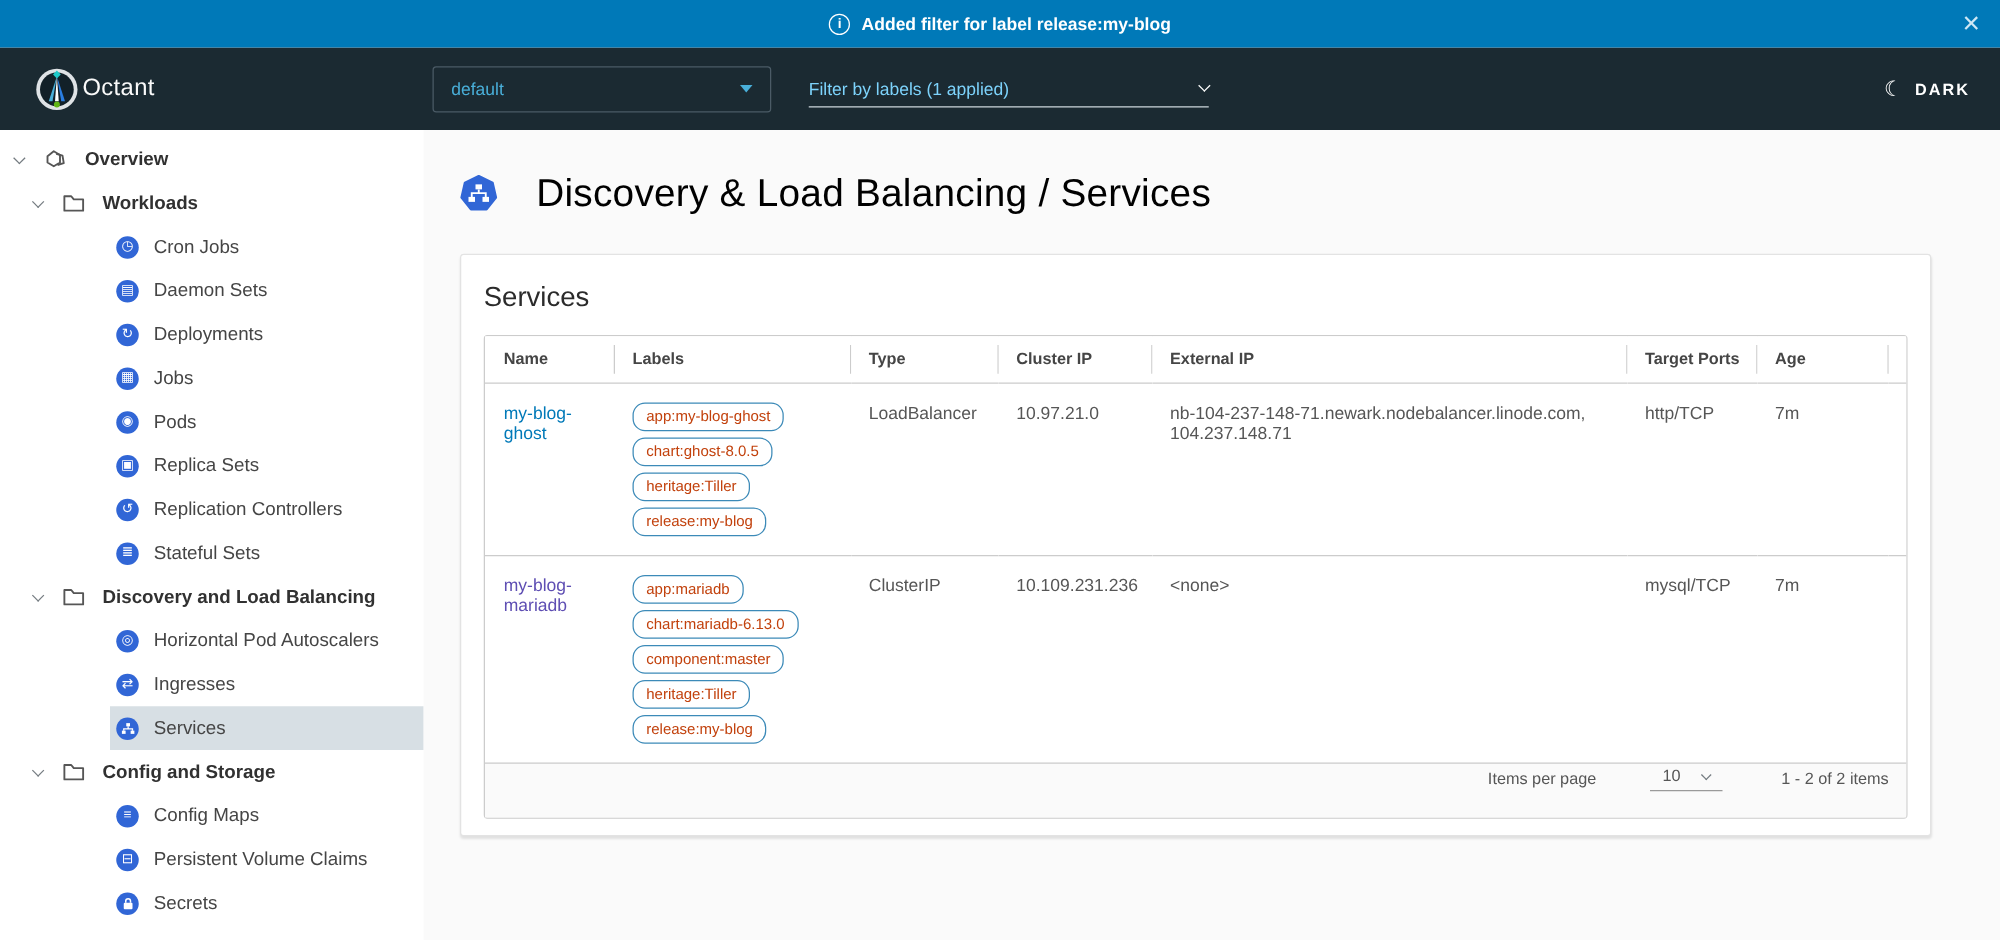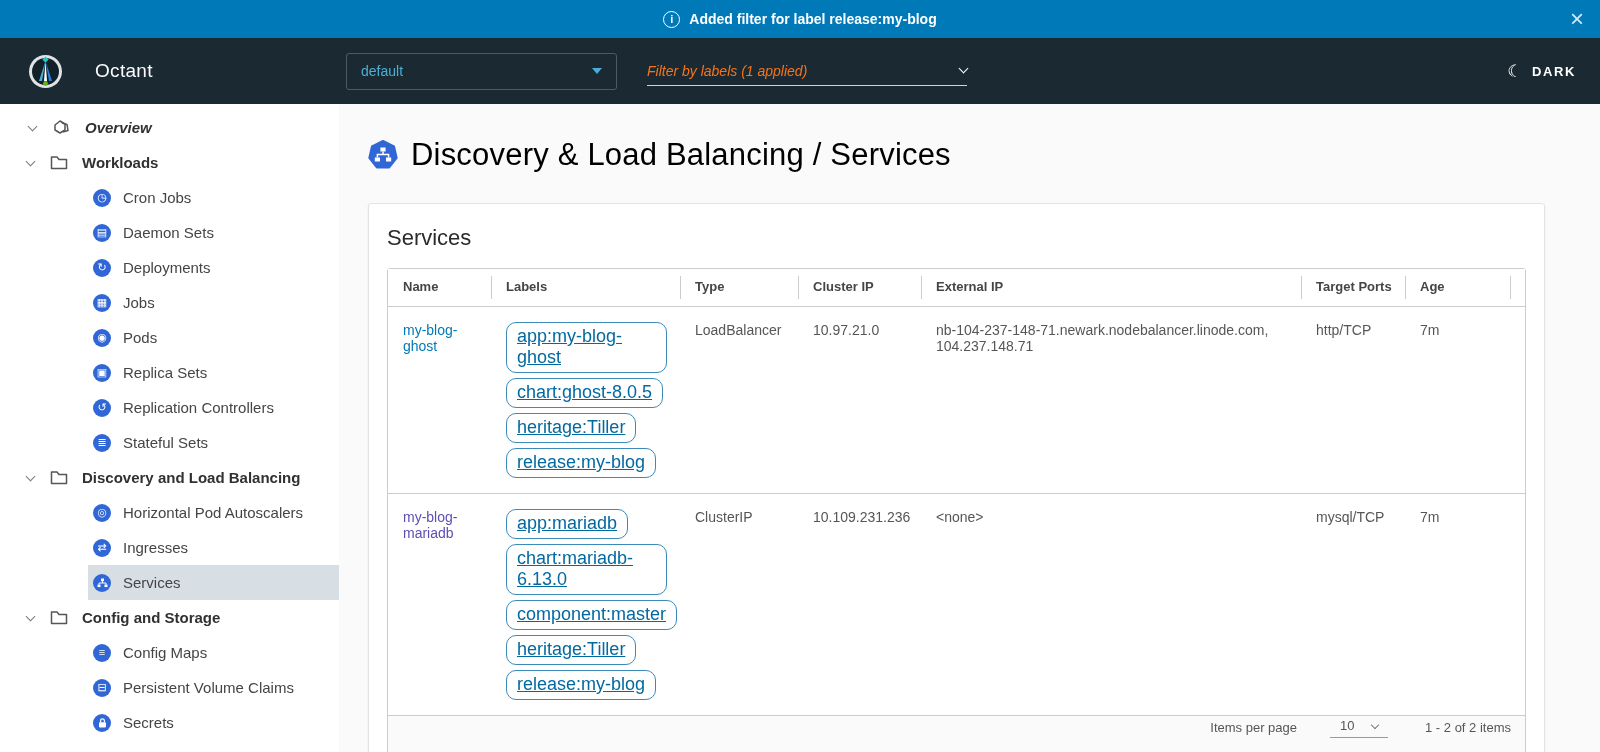--- a/index.html
+++ b/index.html
@@ -5,67 +5,67 @@
   * { margin:0; padding:0; box-sizing:border-box; }
   html,body { width:1600px; height:752px; font-family:"Liberation Sans", sans-serif; background:#fafafa; overflow:hidden; }
 
   
   .notif { height:38px; background:#0079b8; color:#fff; display:flex; align-items:center; justify-content:center; position:relative; font-size:14px; font-weight:600; }
   .notif .info-ic { width:17px; height:17px; border:1.5px solid #fff; border-radius:50%; display:inline-flex; align-items:center; justify-content:center; font-size:11px; font-weight:700; margin-right:9px; font-style:normal; }
   .notif .close { position:absolute; right:16px; top:6px; font-size:24px; font-weight:300; color:#cfe8f5; cursor:pointer; line-height:26px; }
 
   
   .appbar { height:66px; background:#1b2a32; display:flex; align-items:center; padding:0 24px 0 28px; }
-  .brand { display:flex; align-items:center; gap:32px; width:318px; flex:none; }
+  .brand { display:flex; align-items:center; gap:3px; width:318px; flex:none; }
   .brand .name { color:#fafafa; font-size:19px; letter-spacing:0.3px; }
   .ns-select { width:271px; height:37px; border:1px solid #4b5b66; border-radius:3px; display:flex; align-items:center; padding:0 14px; color:#49afd9; font-size:14px; cursor:pointer; flex:none; }
   .ns-select .caret { margin-left:auto; width:0; height:0; border-left:5px solid transparent; border-right:5px solid transparent; border-top:6px solid #49afd9; }
-  .lbl-filter { margin-left:30px; width:320px; height:30px; border-bottom:1px solid #cdd6db; display:flex; align-items:center; color:#f97316; font-size:14px; cursor:pointer; flex:none;font-style:italic; }
+  .lbl-filter { margin-left:30px; width:320px; height:30px; border-bottom:1px solid #cdd6db; display:flex; align-items:center; color:#7dd3fc; font-size:14px; cursor:pointer; flex:none; }
   .chev { width:7px; height:7px; border-right:1.6px solid currentColor; border-bottom:1.6px solid currentColor; transform:rotate(45deg); display:inline-block; }
   .lbl-filter .chev { margin-left:auto; color:#fff; margin-bottom:4px; }
   .dark-btn { margin-left:auto; display:flex; align-items:center; gap:8px; color:#fff; font-size:13px; font-weight:700; letter-spacing:1.6px; cursor:pointer; }
   .dark-btn .moon { font-size:17px; font-weight:400; }
   .cluster { margin-left:42px; display:flex; align-items:center; gap:9px; color:#fafafa; font-size:15px; cursor:pointer; }
   .cluster .chev { color:#c6ccd0; width:5px; height:5px; margin-top:-3px; }
 
   
   .layout { display:flex; height:648px; }
   .sidebar { width:339px; flex:none; background:#fff; padding-top:6px; overflow:hidden; }
   .nav-row { height:35px; display:flex; align-items:center; font-size:15px; color:#454545; cursor:pointer; }
   .nav-row .chev { color:#747b80; margin-bottom:3px; }
-  .nav-row.lv0 { padding-left:29px;font-style:italic; }
+  .nav-row.lv0 { padding-left:12px; }
   .nav-row.lv0 .chev { margin-right:16px; }
   .nav-row.lv1 { padding-left:27px; }
   .nav-row.lv1 .chev { margin-right:16px; }
   .nav-row .txt-b { font-weight:700; color:#313131; }
   .nav-row.lv2 { padding-left:93px; }
   .nav-row.lv2.sel { background:linear-gradient(to right, transparent 88px, #d7dfe4 88px); }
   .k8s-icon { width:18px; height:18px; border-radius:50%; background:#3166d6; color:#fff; display:inline-flex; align-items:center; justify-content:center; font-size:11px; line-height:1; margin-right:12px; flex:none; }
   .fold-icon, .obj-icon { margin-right:14px; display:inline-flex; flex:none; }
 
   
   .main { flex:1; background:#fafafa; padding:33px 59px 0 29px; }
-  .page-title { display:flex; align-items:center; gap:13px; }
+  .page-title { display:flex; align-items:center; gap:31px; }
   .page-title h1 { font-size:31px; font-weight:400; color:#000; letter-spacing:0.2px; }
   .card { margin-top:30px; background:#fff; border:1px solid #e3e3e3; border-radius:3px; box-shadow:0 2px 2px rgba(0,0,0,0.10); padding:15px 18px 13px; }
   .card h2 { font-size:22px; font-weight:400; color:#2b2b2b; margin:6px 0 17px 0; }
 
   table.grid { border-collapse:separate; border-spacing:0; width:1137px; border:1px solid #ccc; border-radius:3px; table-layout:fixed; }
   .grid th { text-align:left; font-size:13px; font-weight:700; color:#454545; padding:10px 14px 12px; border-bottom:1px solid #ccc; position:relative; vertical-align:top; background:#fff; }
   .grid th .sep { position:absolute; right:0; top:7px; bottom:7px; width:1px; background:#ccc; }
   .grid td { font-size:14px; color:#565656; padding:15px 14px 10px; vertical-align:top; background:#fff; }
   .grid tr.body + tr.body td { border-top:1px solid #ccc; }
   .grid td.first, .grid th.first { padding-left:15px; }
   a.res-link { text-decoration:none; font-size:14px; line-height:1.15; display:inline-block; }
   a.blue { color:#0079b8; }
   a.purple { color:#5e4eb3; }
-  .tag { display:block; width:fit-content; border:1px solid #3c8ab8; color:#0369a1; border-radius:10px; padding:3px 10px 4px; font-size:18px; margin:0 0 5px 0; cursor:pointer; background:#fff;text-decoration:underline; }
+  .tag { display:block; width:fit-content; border:1px solid #3c8ab8; color:#c2410c; border-radius:10px; padding:3px 10px 4px; font-size:12px; margin:0 0 5px 0; cursor:pointer; background:#fff; }
 
   .grid-foot td { background:#fafafa; border-top:1px solid #ccc; padding:0 14px; height:44px; }
-  .foot-flex { display:flex; align-items:center; justify-content:flex-end; gap:7px; font-size:13px; color:#565656; }
+  .foot-flex { display:flex; align-items:center; justify-content:flex-end; gap:17px; font-size:13px; color:#565656; }
   .pp-select { display:flex; align-items:center; margin-left:26px; border-bottom:1px solid #9a9a9a; padding:2px 6px 4px 10px; min-width:58px; cursor:pointer; }
   .pp-select .chev { color:#747b80; margin-left:18px; width:6px; height:6px; margin-bottom:2px; }
   .range { margin-left:30px; }
 </style>
 </head>
 <body>
 
 <div class="notif">
   <span class="info-ic">i</span>
   <span>Added filter for label release:my-blog</span>

